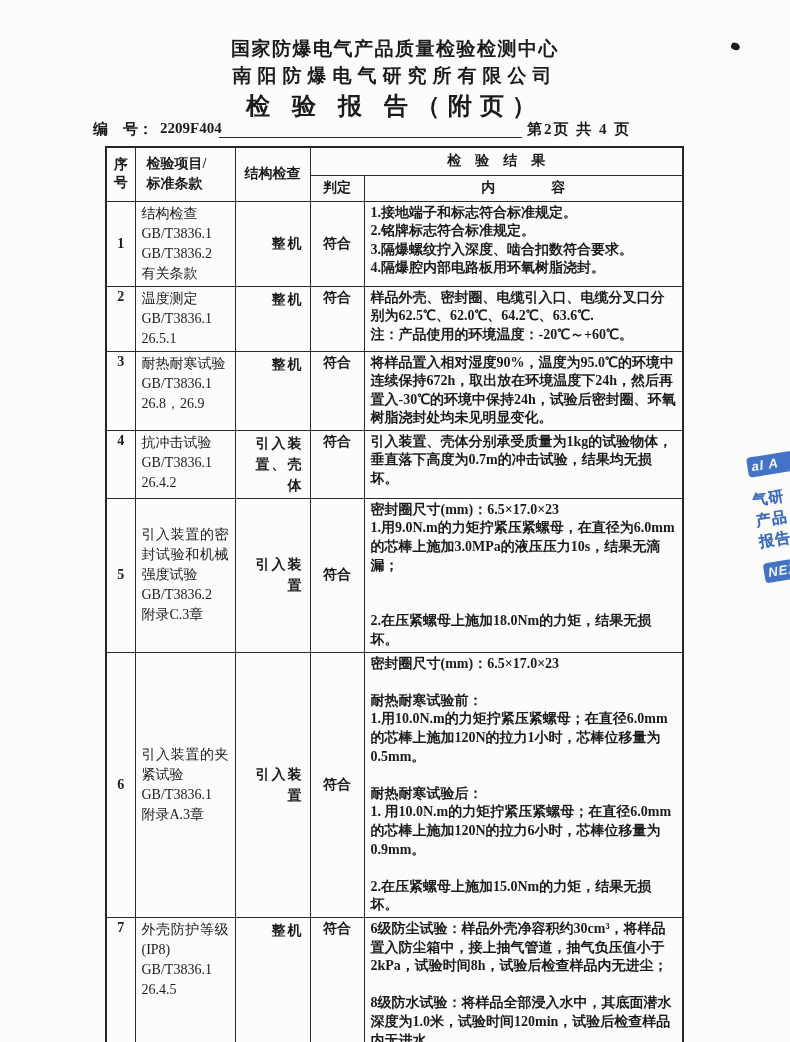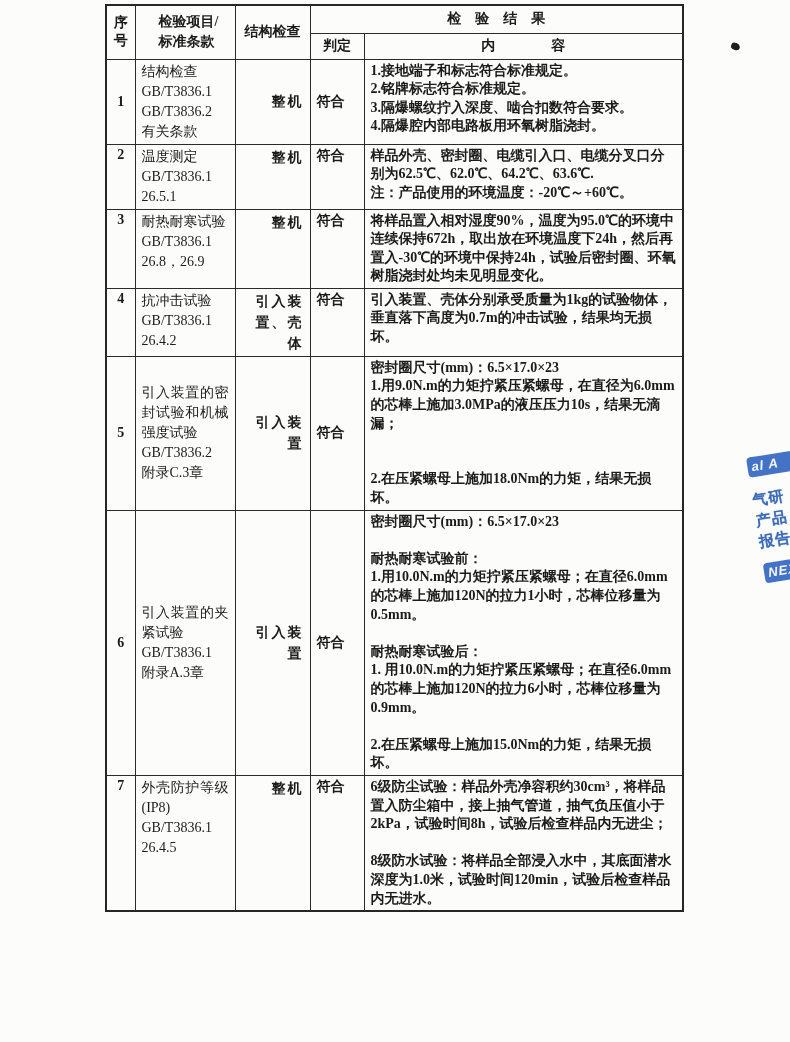--- a/index.html
+++ b/index.html
@@ -45,21 +45,21 @@
   }
   th{font-weight:bold;text-align:center;vertical-align:middle !important;padding:1px 2px;}
   .col-no{width:29px;}
   .col-item{width:100px;}
   .col-part{width:75px;}
   .col-judge{width:54px;}
   .col-content{width:319px;}
   td.c-no{text-align:center;font-weight:bold;font-family:"Liberation Serif",serif;padding-top:4px;}
   td.c-item{white-space:pre-line;font-weight:normal;line-height:20px;text-align:justify;padding:4px 5px;}
   td.c-part{font-weight:bold;text-align:right;line-height:21px;letter-spacing:2px;padding-top:4px;margin-left:40px;}
-  td.c-judge{font-weight:bold;text-align:left;padding-top:4px;font-family:Liberation Serif, serif;}
+  td.c-judge{font-weight:bold;text-align:center;padding-top:4px;font-family:Liberation Serif, serif;}
   td.c-content{white-space:pre-line;font-weight:bold;line-height:18.6px;font-size:13.6px;padding:3px 7px;margin-left:18px;}
   tr.va-mid td.c-no, tr.va-mid td.c-part, tr.va-mid td.c-judge, tr.va-mid td.c-item{vertical-align:middle;}
   
   tr.hrow1{height:28px;} tr.hrow2{height:26px;padding-left:45px;}
   tr.r1{height:80px;} tr.r2{height:65px;} tr.r3{height:75px;} tr.r4{height:55px;}
   tr.r5{height:117px;} tr.r6{height:234px;} tr.r7{height:130px;}
   
   .stamp{
     position:absolute;left:746px;top:458px;width:220px;height:170px;
     transform:rotate(-9deg);transform-origin:left top;
@@ -76,33 +76,44 @@
   .stamp-line{font-size:15px;font-weight:bold;line-height:21px;letter-spacing:1px;
     text-shadow:0 0 1px rgba(44,95,182,.6);}
   
   .speck{position:absolute;left:731px;top:43px;width:9px;height:7px;background:#1d1d1d;border-radius:45% 55% 50% 50%;transform:rotate(18deg);}
 </style>
 </head>
 <body>
 
 <div class="page">
 
+  <div class="doc-header">
+    <div class="org-line1">国家防爆电气产品质量检验检测中心</div>
+    <div class="org-line2">南阳防爆电气研究所有限公司</div>
+    <div class="doc-title">检 验 报 告（附页）</div>
+    <div class="meta-row">
+      <span class="report-no-label">编　号：</span>
+      <span class="report-no-value">2209F404</span>
+      <span class="meta-underline"></span>
+      <span class="page-info">第2页 共 4 页</span>
+    </div>
+  </div>
 
   <table class="report">
     <colgroup>
       <col class="col-no">
         <col class="col-item">
         <col class="col-part">
         <col class="col-judge">
         <col class="col-content">
     </colgroup>
     <tbody>
         <tr class="hrow1">
       <th rowspan="2" style="white-space:pre-line;line-height:18px;">序号</th>
-      <th rowspan="2" style="white-space:pre-line;line-height:20px;text-align:left;padding-left:23px;">检验项目/
+      <th rowspan="2" style="white-space:pre-line;line-height:20px;text-align:left;padding-left:11px;">检验项目/
 标准条款</th>
       <th rowspan="2">结构检查</th>
       <th colspan="2">检　验　结　果</th>
     </tr>
     <tr class="hrow2">
       <th>判定</th>
       <th>内　　　　容</th>
     </tr>
 
     <tr class="r1 va-mid">

